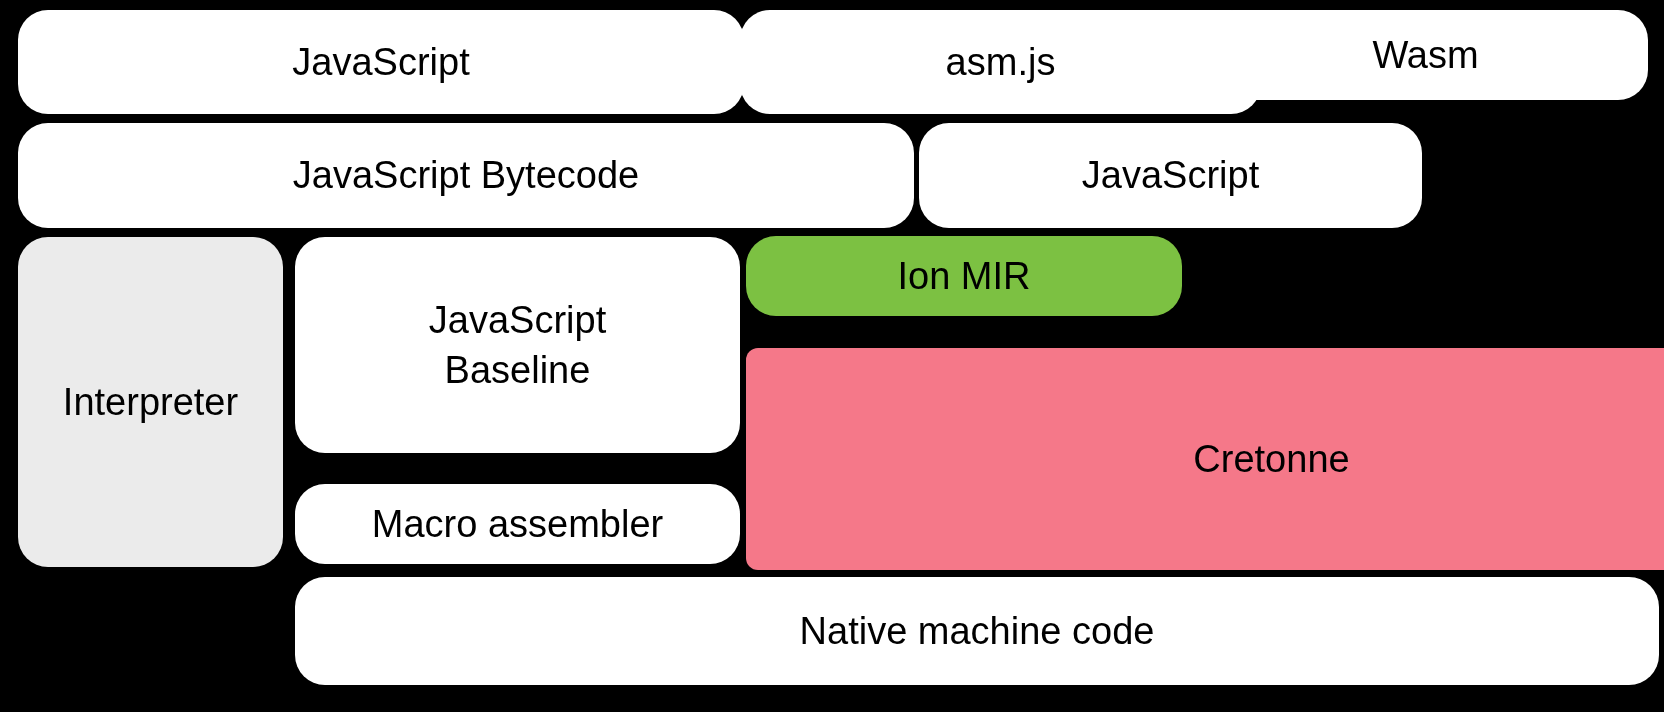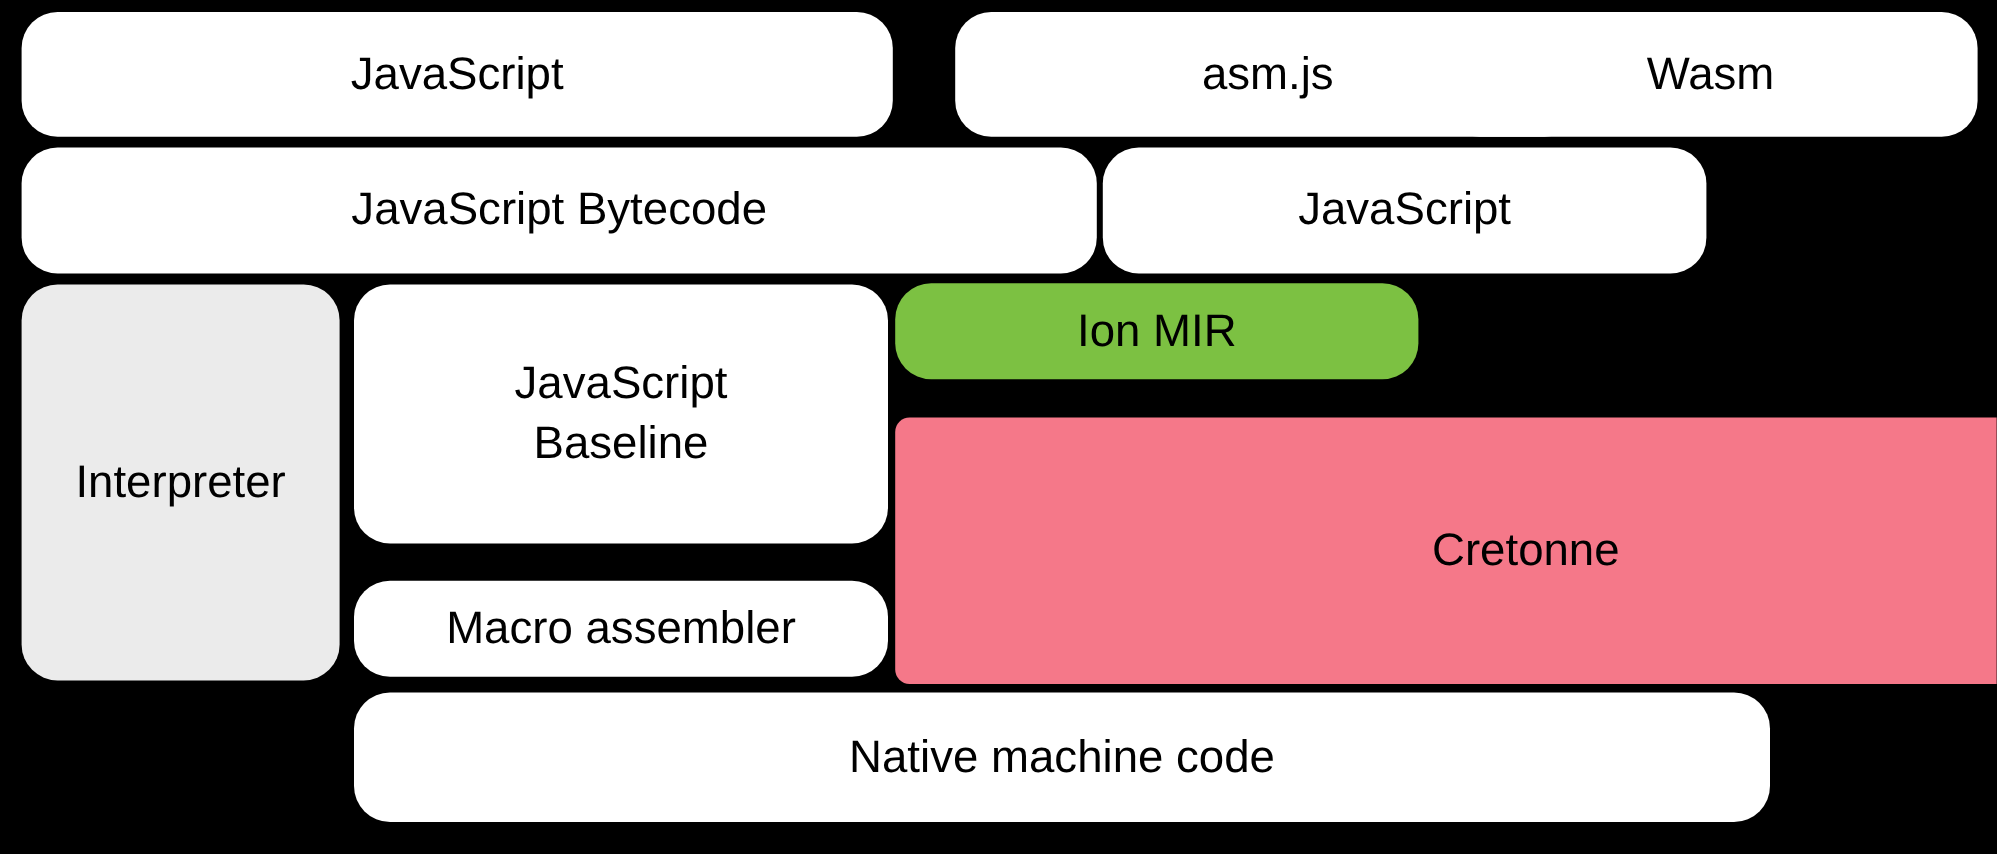--- a/index.html
+++ b/index.html
@@ -23,30 +23,30 @@
     text-align: center;
     background: var(--white, #fff);
     color: var(--text, #000);
     border-radius: 30px;
     font-size: 38px;
     line-height: 1.32;
     white-space: pre-line;
     box-sizing: border-box;
   }
   #b-javascript   { left: 18px;   top: 10px;  width: 726px;  height: 104px; }
-  #b-asmjs        { left: 796px;  top: 10px;  width: 521px;  height: 104px; }
-  #b-wasm         { left: 1203px; top: 10px;  width: 445px;  height: 104px; }
+  #b-asmjs        { left: 740px;  top: 10px;  width: 521px;  height: 104px; }
+  #b-wasm         { left: 1203px; top: 10px;  width: 445px;  height: 90px; }
   #b-bytecode     { left: 18px;   top: 123px; width: 896px;  height: 105px; text-align: right; }
   #b-baldrmonkey  { left: 919px;  top: 123px; width: 503px;  height: 105px; }
   #b-interpreter  { left: 18px;   top: 237px; width: 265px;  height: 330px; background: var(--gray, #ebebeb); }
   #b-baseline     { left: 295px;  top: 237px; width: 445px;  height: 216px; }
   #b-ionmir       { left: 746px;  top: 236px; width: 436px;  height: 80px; background: var(--green, #7cc142); }
   #b-cretonne     { left: 746px;  top: 348px; width: 1051px;  height: 222px; background: var(--pink, #f57889); border-radius: 12px; }
   #b-macro        { left: 295px;  top: 484px; width: 445px;  height: 80px; }
-  #b-native       { left: 295px;  top: 577px; width: 1180px; height: 108px; }
+  #b-native       { left: 295px;  top: 577px; width: 1364px; height: 108px; }
 </style>
 </head>
 <body>
 
 <div class="canvas">
   <div class="box" id="b-javascript">JavaScript</div>
   <div class="box" id="b-asmjs">asm.js</div>
   <div class="box" id="b-wasm">Wasm</div>
   <div class="box" id="b-bytecode">JavaScript Bytecode</div>
   <div class="box" id="b-baldrmonkey">JavaScript</div>

